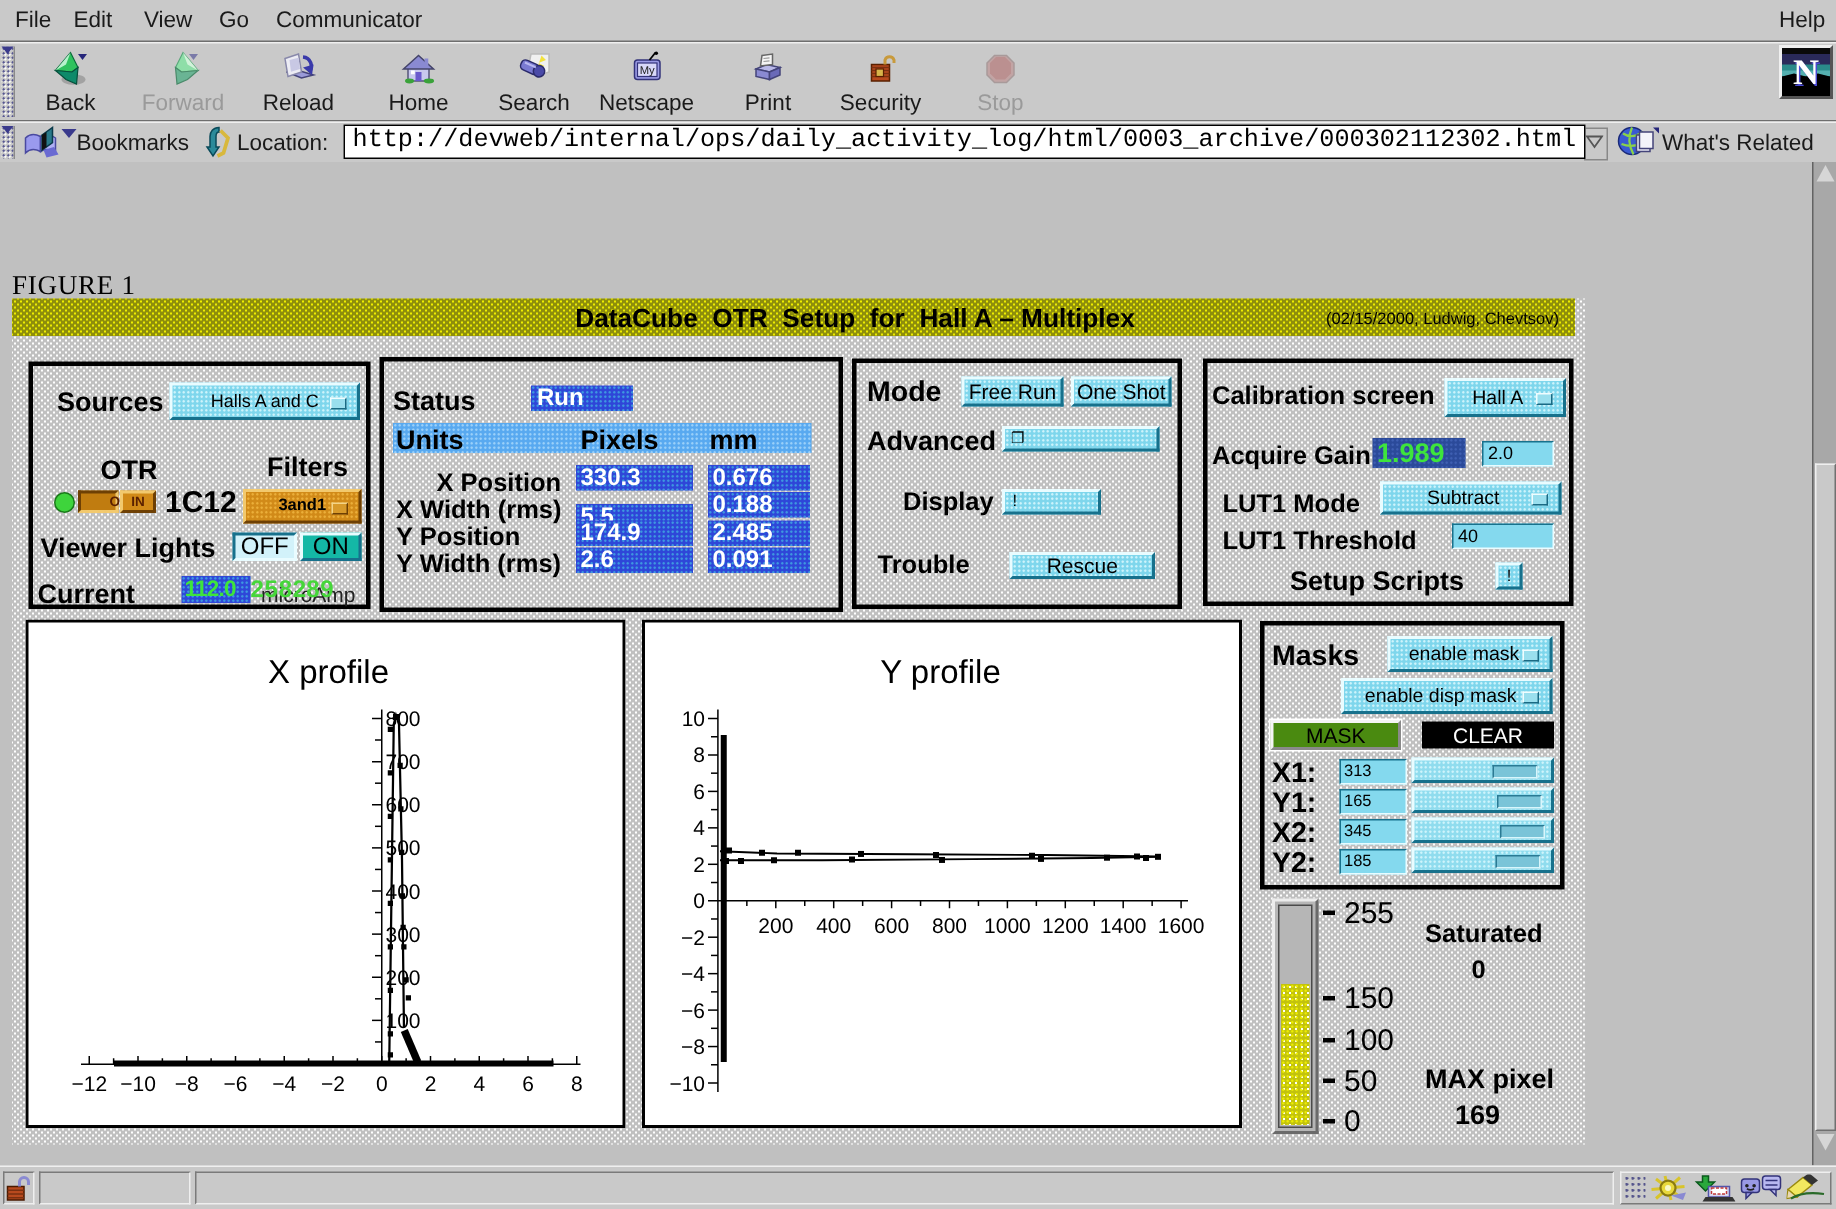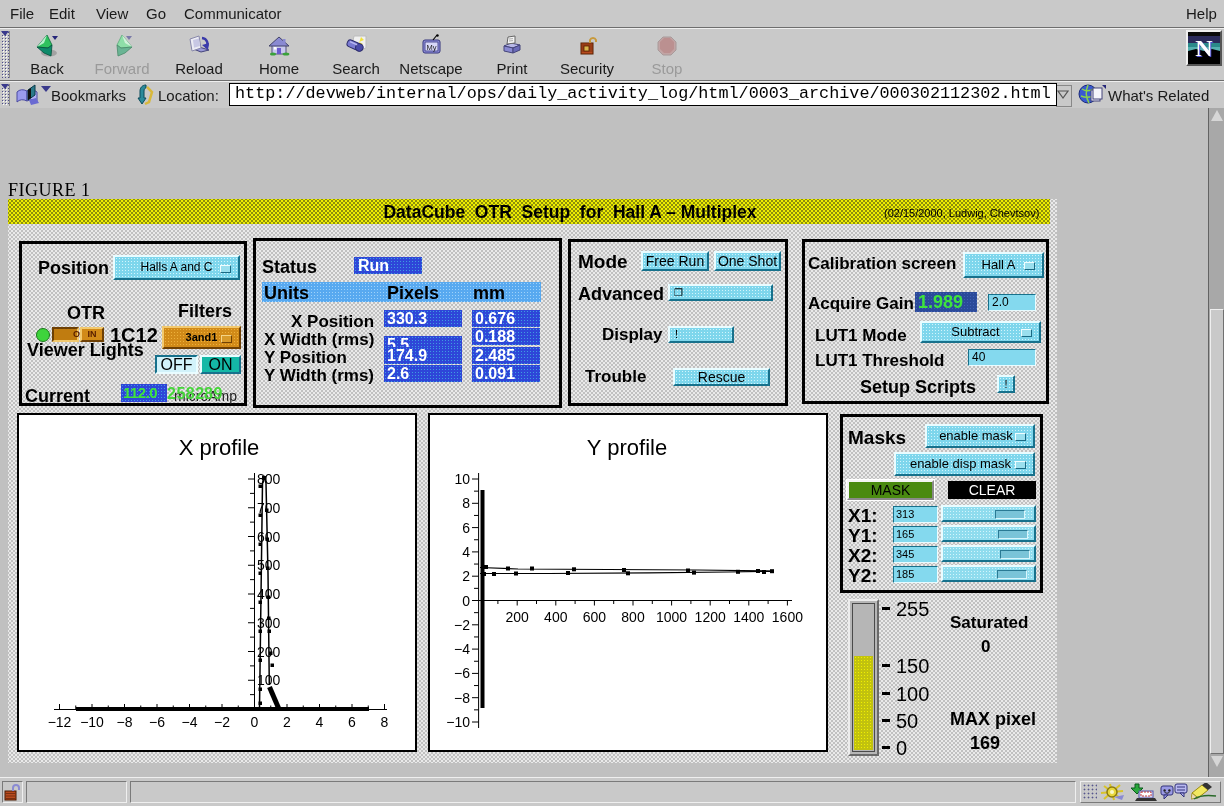--- a/index.html
+++ b/index.html
@@ -270,36 +270,36 @@
 <div id="gif" class="abs"></div>
 <div id="figure1" class="abs">FIGURE 1</div>
 <div id="ybar" class="abs"></div>
 <div id="maincontent">
 
 <div class="abs" style="left:342px;top:202px;width:384px;text-align:center;
   font-size:17.5px;font-weight:bold;color:#000;margin-left:36px;">DataCube&nbsp; OTR&nbsp; Setup&nbsp; for&nbsp; Hall A – Multiplex</div>
 <div class="abs" style="left:884px;top:207px;font-size:11px;color:#000;">(02/15/2000, Ludwig, Chevtsov)</div>
 
 <div class="panel" style="left:19px;top:241px;width:228px;height:165px;"></div>
-<div class="blab" style="left:38px;top:258px;font-size:18px;">Position</div>
+<div class="blab" style="left:38px;top:258px;font-size:18px;">Sources</div>
 <div class="cyb opt" style="left:113px;top:255px;width:127px;height:25px;font-size:12px;line-height:21px;">Halls A and C</div>
 <div class="blab" style="left:67px;top:303px;font-size:18px;">OTR</div>
 <div class="blab" style="left:178px;top:301px;font-size:18px;">Filters</div>
 <div class="abs" style="left:36px;top:328px;width:12px;height:12px;border-radius:50%;
   background:#3ed43c;border:1px solid #1a7a1a;"></div>
 <div class="abs" style="left:52px;top:327px;width:27px;height:15px;background:#c07c10;
   box-sizing:border-box;border:2px solid;border-color:#6e4004 #f2c96e #f2c96e #6e4004;
   color:#5a2000;font-size:9px;font-weight:bold;text-align:center;line-height:11px;padding-left:19px;">OUT</div>
 <div class="abs" style="left:80px;top:327px;width:24px;height:15px;background:#d18a18;
   box-sizing:border-box;border:2px solid;border-color:#f2c96e #6e4004 #6e4004 #f2c96e;
   color:#5a2000;font-size:9px;font-weight:bold;text-align:center;line-height:11px;">IN</div>
 <div class="blab" style="left:110px;top:324px;font-size:20px;">1C12</div>
 <div class="orb opt" style="left:162px;top:326px;width:79px;height:23px;font-size:11px;
   font-weight:bold;line-height:19px;">3and1</div>
-<div class="blab" style="left:27px;top:340px;font-size:18px;">Viewer Lights</div>
+<div class="blab" style="left:27px;top:355px;font-size:18px;">Viewer Lights</div>
 <div class="abs" style="left:155px;top:355px;width:43px;height:19px;background:#d2f2fa;
   box-sizing:border-box;border:2px solid;border-color:#17718c #e9fcff #e9fcff #17718c;
   font-size:16px;text-align:center;line-height:15px;">OFF</div>
 <div class="abs" style="left:200px;top:355px;width:41px;height:19px;background:#14b8a6;
   box-sizing:border-box;border:2px solid;border-color:#e9fcff #17718c #17718c #e9fcff;
   font-size:16px;text-align:center;line-height:15px;">ON</div>
 <div class="blab" style="left:25px;top:386px;font-size:18px;">Current</div>
 <div class="bluebox" style="left:121px;top:384px;width:46px;height:18px;font-size:15px;
   line-height:18px;color:#3ee43c;padding-left:2px;box-sizing:border-box;letter-spacing:-0.5px;">112.0</div>
 <div class="abs" style="left:174px;top:388px;font-size:14px;color:#222;">microAmp</div>

